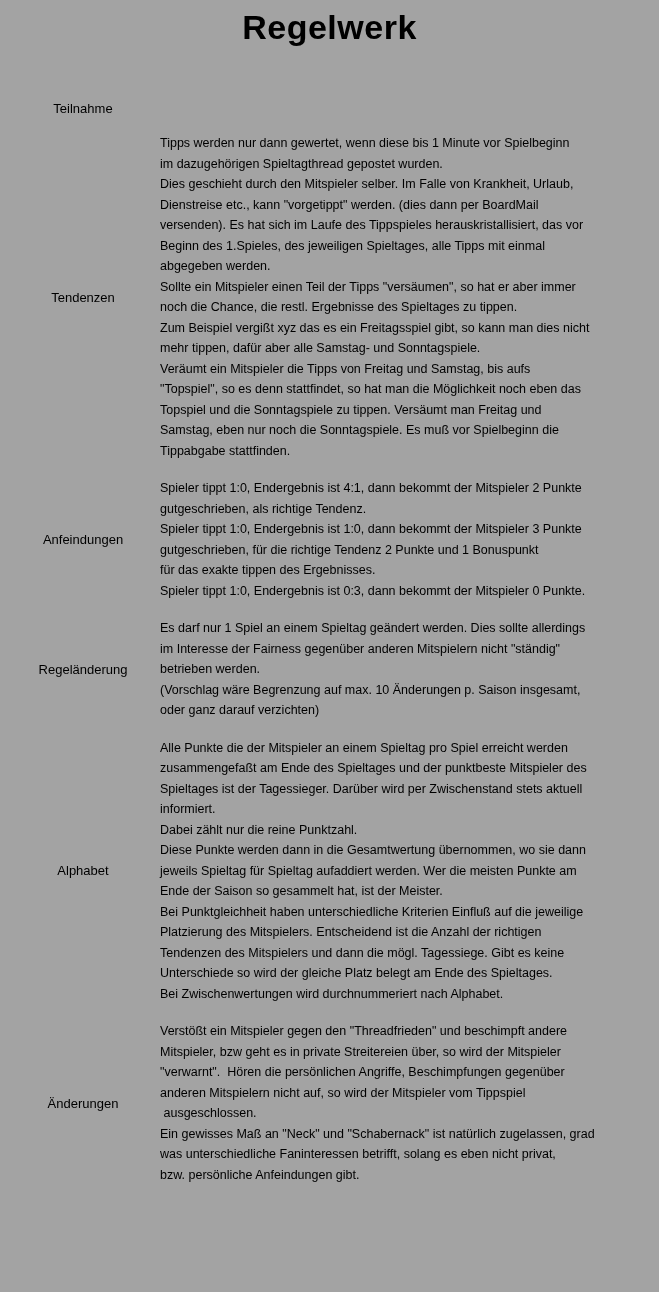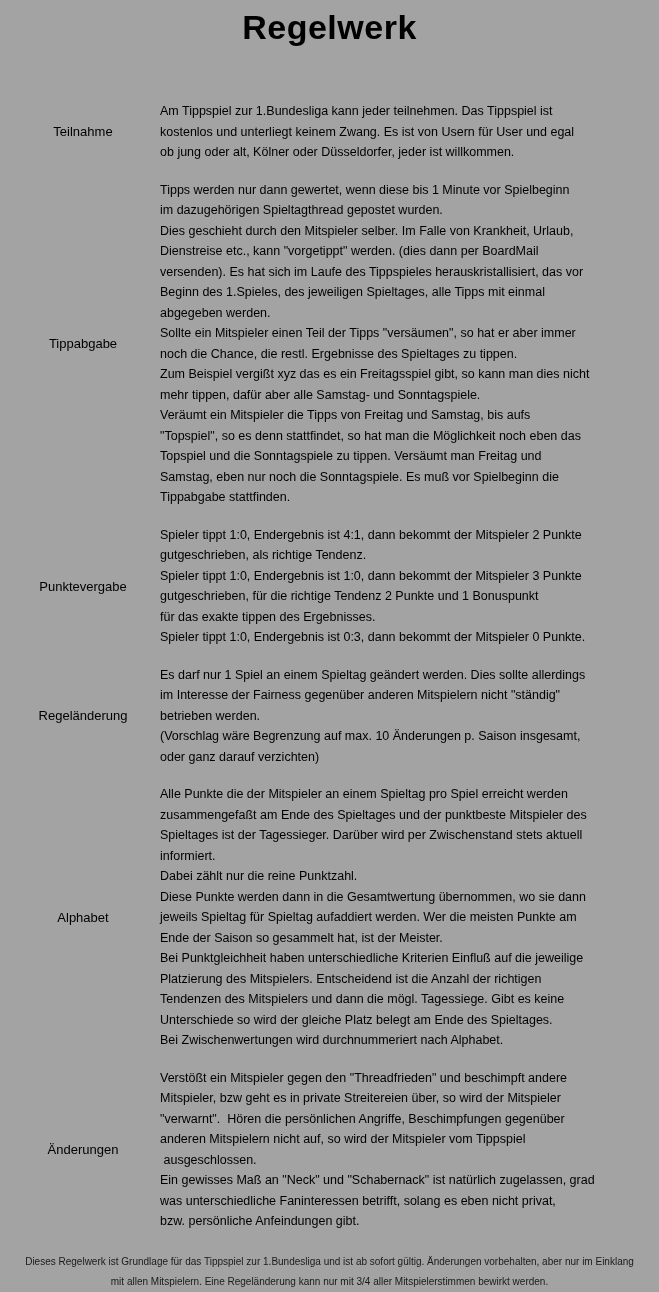--- a/index.html
+++ b/index.html
@@ -63,47 +63,44 @@
 <body>
 
 <div class="page">
 
   <h1 class="doc-title">Regelwerk</h1>
 
   <div class="sections">
 
     <div class="section">
       <div class="section-label">Teilnahme</div>
-      <div class="section-text">Am Tippspiel zur 1.Bundesliga kann jeder teilnehmen. Das Tippspiel ist
-kostenlos und unterliegt keinem Zwang. Es ist von Usern für User und egal
-ob jung oder alt, Kölner oder Düsseldorfer, jeder ist willkommen.</div>
     </div>
 
     <div class="section">
-      <div class="section-label">Tippabgabe</div>
+      <div class="section-label">Tendenzen</div>
       <div class="section-text">Tipps werden nur dann gewertet, wenn diese bis 1 Minute vor Spielbeginn
 im dazugehörigen Spieltagthread gepostet wurden.
 Dies geschieht durch den Mitspieler selber. Im Falle von Krankheit, Urlaub,
 Dienstreise etc., kann "vorgetippt" werden. (dies dann per BoardMail
 versenden). Es hat sich im Laufe des Tippspieles herauskristallisiert, das vor
 Beginn des 1.Spieles, des jeweiligen Spieltages, alle Tipps mit einmal
 abgegeben werden.
 Sollte ein Mitspieler einen Teil der Tipps "versäumen", so hat er aber immer
 noch die Chance, die restl. Ergebnisse des Spieltages zu tippen.
 Zum Beispiel vergißt xyz das es ein Freitagsspiel gibt, so kann man dies nicht
 mehr tippen, dafür aber alle Samstag- und Sonntagspiele.
 Veräumt ein Mitspieler die Tipps von Freitag und Samstag, bis aufs
 "Topspiel", so es denn stattfindet, so hat man die Möglichkeit noch eben das
 Topspiel und die Sonntagspiele zu tippen. Versäumt man Freitag und
 Samstag, eben nur noch die Sonntagspiele. Es muß vor Spielbeginn die
 Tippabgabe stattfinden.</div>
     </div>
 
     <div class="section">
-      <div class="section-label">Punktevergabe</div>
+      <div class="section-label">Anfeindungen</div>
       <div class="section-text">Spieler tippt 1:0, Endergebnis ist 4:1, dann bekommt der Mitspieler 2 Punkte
 gutgeschrieben, als richtige Tendenz.
 Spieler tippt 1:0, Endergebnis ist 1:0, dann bekommt der Mitspieler 3 Punkte
 gutgeschrieben, für die richtige Tendenz 2 Punkte und 1 Bonuspunkt
 für das exakte tippen des Ergebnisses.
 Spieler tippt 1:0, Endergebnis ist 0:3, dann bekommt der Mitspieler 0 Punkte.</div>
     </div>
 
     <div class="section">
       <div class="section-label">Regeländerung</div>
@@ -138,16 +135,14 @@
 "verwarnt".&nbsp; Hören die persönlichen Angriffe, Beschimpfungen gegenüber
 anderen Mitspielern nicht auf, so wird der Mitspieler vom Tippspiel
 &nbsp;ausgeschlossen.
 Ein gewisses Maß an "Neck" und "Schabernack" ist natürlich zugelassen, grad
 was unterschiedliche Faninteressen betrifft, solang es eben nicht privat,
 bzw. persönliche Anfeindungen gibt.</div>
     </div>
 
   </div>
 
-  <div class="footer-note">Dieses Regelwerk ist Grundlage für das Tippspiel zur 1.Bundesliga und ist ab sofort gültig. Änderungen vorbehalten, aber nur im Einklang
-mit allen Mitspielern. Eine Regeländerung kann nur mit 3/4 aller Mitspielerstimmen bewirkt werden.</div>
 
 </div>
 
 </body></html>

